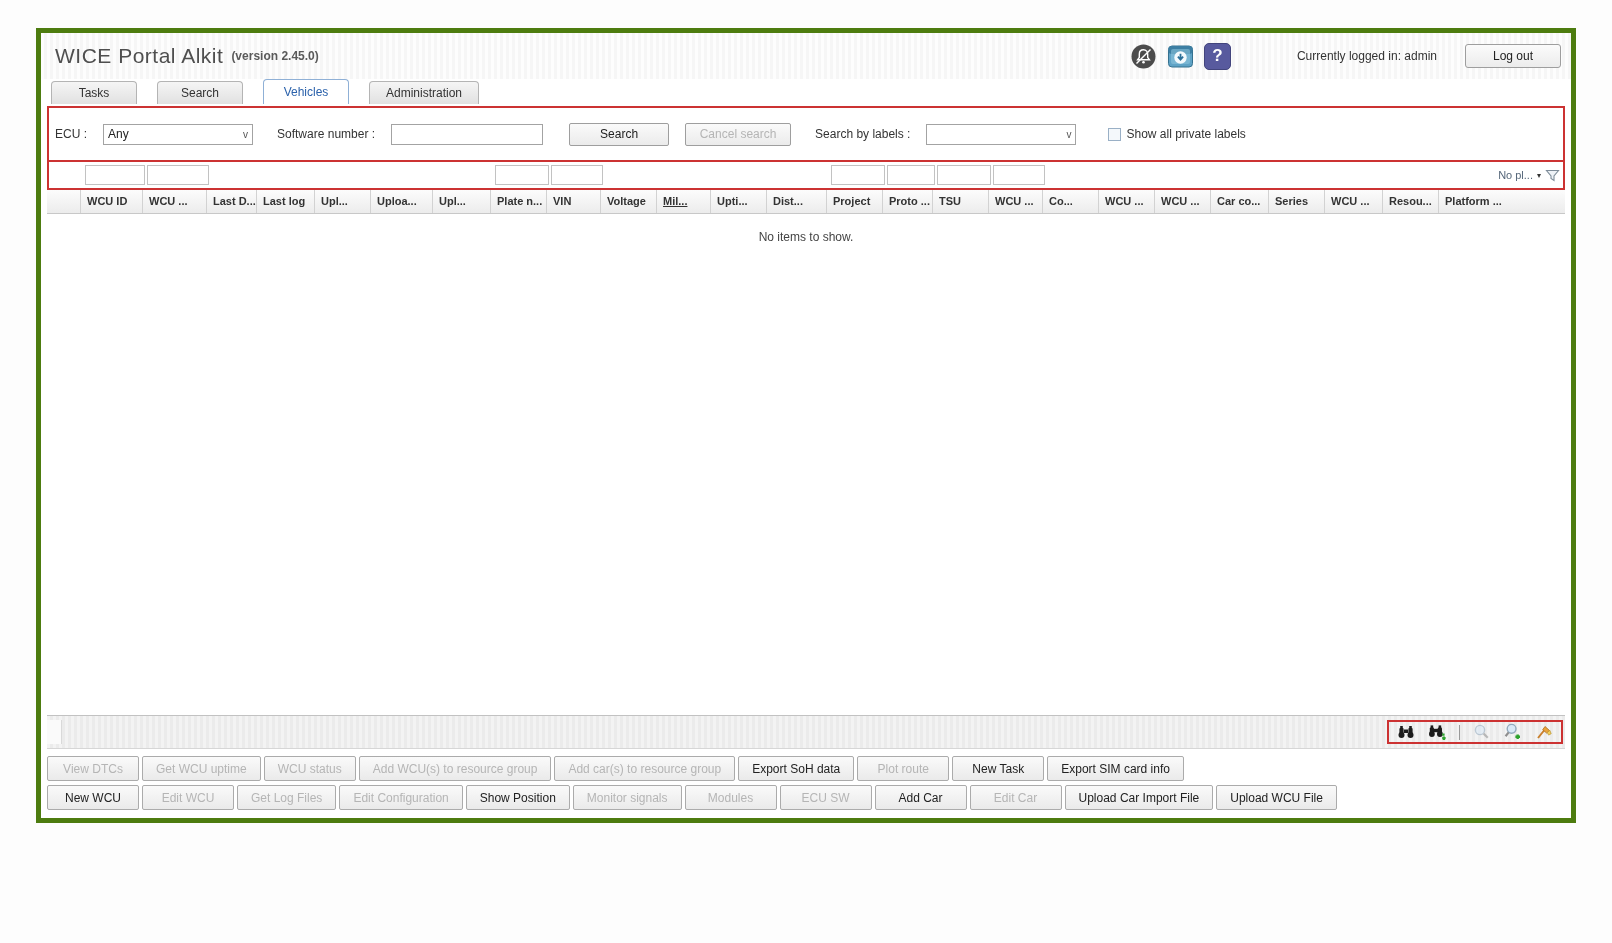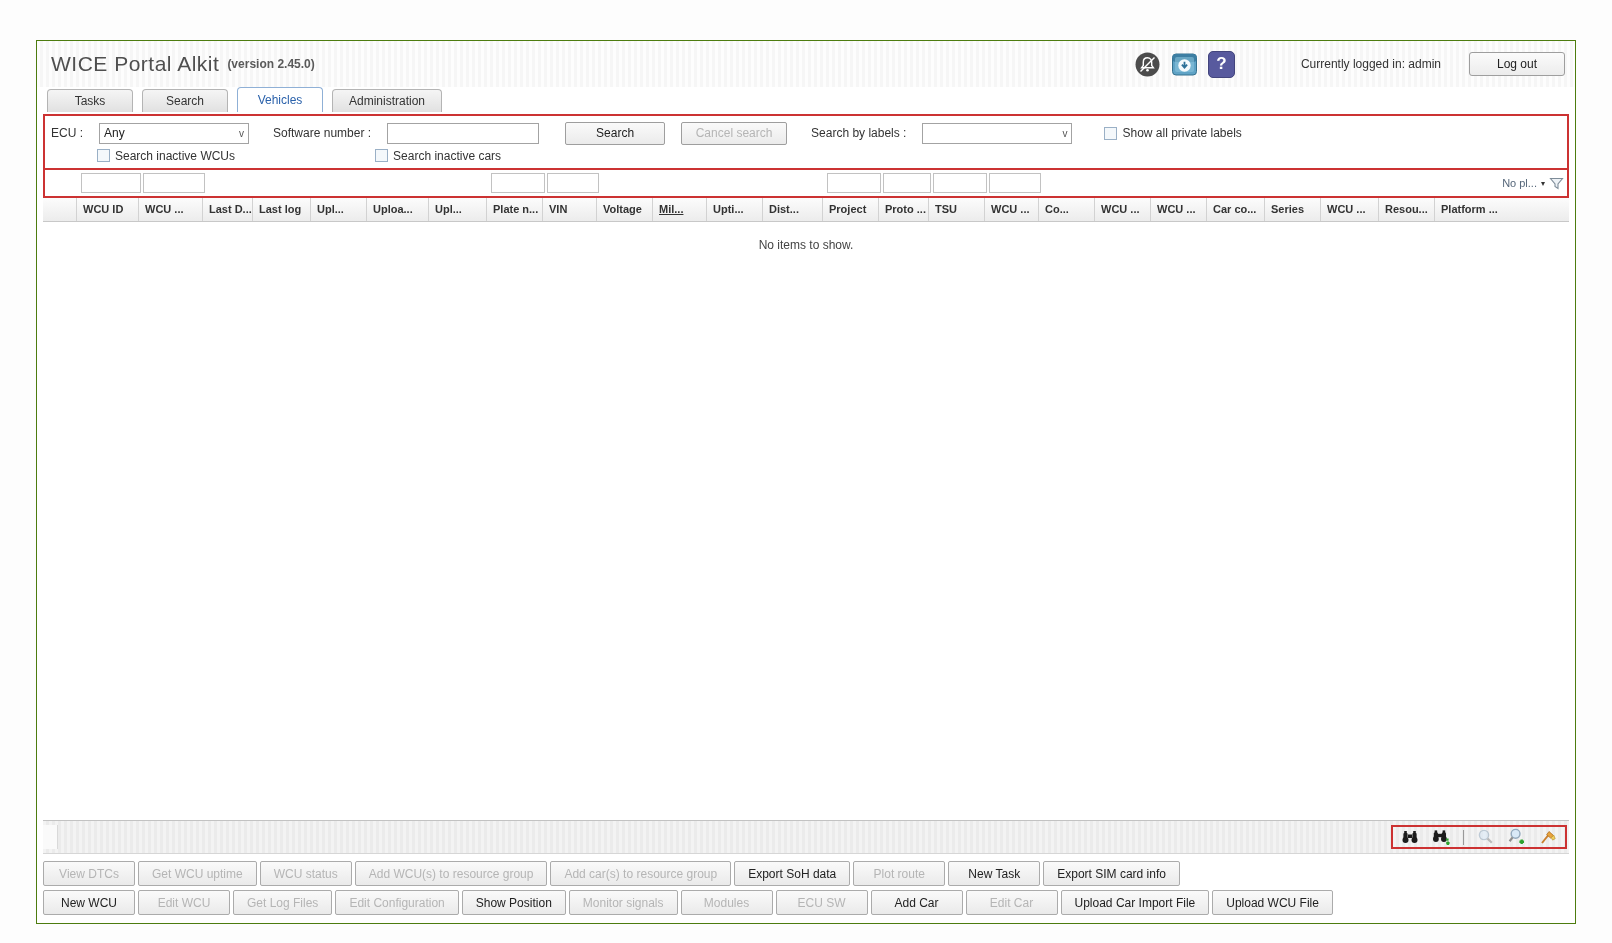--- a/index.html
+++ b/index.html
@@ -1,34 +1,34 @@
 <!DOCTYPE html>
 <html><head>
 <meta charset="utf-8">
 <style>
   html,body{margin:0;padding:0;background:#ffffff;font-family:"Liberation Sans",sans-serif;}
   .page{position:relative;width:1612px;height:943px;background:#fdfdfd;overflow:hidden;}
-  .app{position:absolute;left:36px;top:40px;width:1540px;height:884px;background:#fff;
-       border:1px solid #4d7c0f;display:flex;flex-direction:column;box-sizing:border-box;}
+  .app{position:absolute;left:36px;top:28px;width:1540px;height:795px;background:#fff;
+       border:5px solid #4d7c0f;display:flex;flex-direction:column;box-sizing:border-box;}
 
   
   .header{height:46px;display:flex;align-items:center;padding:0 10px 0 14px;
           background:repeating-linear-gradient(90deg,#fdfdfd 0 3px,#f6f6f6 3px 6px);}
   .title{font-size:21px;color:#4f4f4f;letter-spacing:.5px;}
   .version{font-size:12px;color:#5a5a5a;margin-left:8px;font-weight:bold;}
   .header-right{margin-left:auto;display:flex;align-items:center;gap:10px;}
   .hicon{width:27px;height:27px;display:inline-flex;align-items:center;justify-content:center;cursor:pointer;}
   .hicon.help{background:#585a9e;border:1px solid #43457d;border-radius:5px;color:#fff;
               font-weight:bold;font-size:17px;width:25px;height:25px;}
   .logged-in{font-size:12px;color:#333;margin-left:56px;}
   .btn{height:24px;min-width:96px;border:1px solid #9e9e9e;border-radius:3px;color:#222;
        background:linear-gradient(#fbfbfb,#ececec);font-size:12px;font-family:inherit;cursor:pointer;margin-left:18px;}
 
   
-  .tabbar{height:25px;padding-left:10px;display:flex;align-items:flex-end;gap:9px;}
+  .tabbar{height:25px;padding-left:10px;display:flex;align-items:flex-end;gap:20px;}
   .tab{min-width:86px;padding:0 16px;height:23px;line-height:23px;text-align:center;font-size:12px;color:#333;
        background:linear-gradient(#f5f5f5,#e1e1e1);border:1px solid #b4b4b4;border-bottom:none;
        border-radius:4px 4px 0 0;cursor:pointer;box-sizing:border-box;}
   .tab.active{background:#fff;color:#2b62ab;border-color:#8fb0d6;height:25px;line-height:25px;}
 
   
   .main{flex:1;display:flex;flex-direction:column;padding:2px 6px 8px 6px;min-height:0;}
 
   .red-box{border:2px solid #cc3232;box-sizing:border-box;}
   .search-box{height:56px;display:flex;flex-direction:column;justify-content:center;gap:4px;padding:2px 6px;background:#fff;}
@@ -133,30 +133,20 @@
           <button class="sbtn" style="margin-left:10px;">Search</button>
           <button class="sbtn disabled" style="min-width:106px;">Cancel search</button>
           <span class="lbl" style="margin-left:8px;">Search by labels :</span>
           <span class="sel labels">
             <span></span>
             <span class="arrow">v</span>
           </span>
           <span class="cbwrap" style="margin-left:16px;">
             <span class="cbx"></span>
             <span class="lbl">Show all private labels</span>
-          </span>
-        </div>
-        <div class="srow">
-          <span class="cbwrap" style="margin-left:46px;">
-            <span class="cbx"></span>
-            <span class="lbl">Search inactive WCUs</span>
-          </span>
-          <span class="cbwrap" style="margin-left:124px;">
-            <span class="cbx"></span>
-            <span class="lbl">Search inactive cars</span>
           </span>
         </div>
       </div>
 
       <div class="filter-box red-box" style="border-top:none;">
         <div class="f-cell" style="width: 34px;"></div>
           <div class="f-cell f-input" style="width: 60px;"></div>
           <div class="f-cell f-input" style="width: 62px;"></div>
           <div class="f-cell" style="width: 50px;"></div>
           <div class="f-cell" style="width: 58px;"></div>

